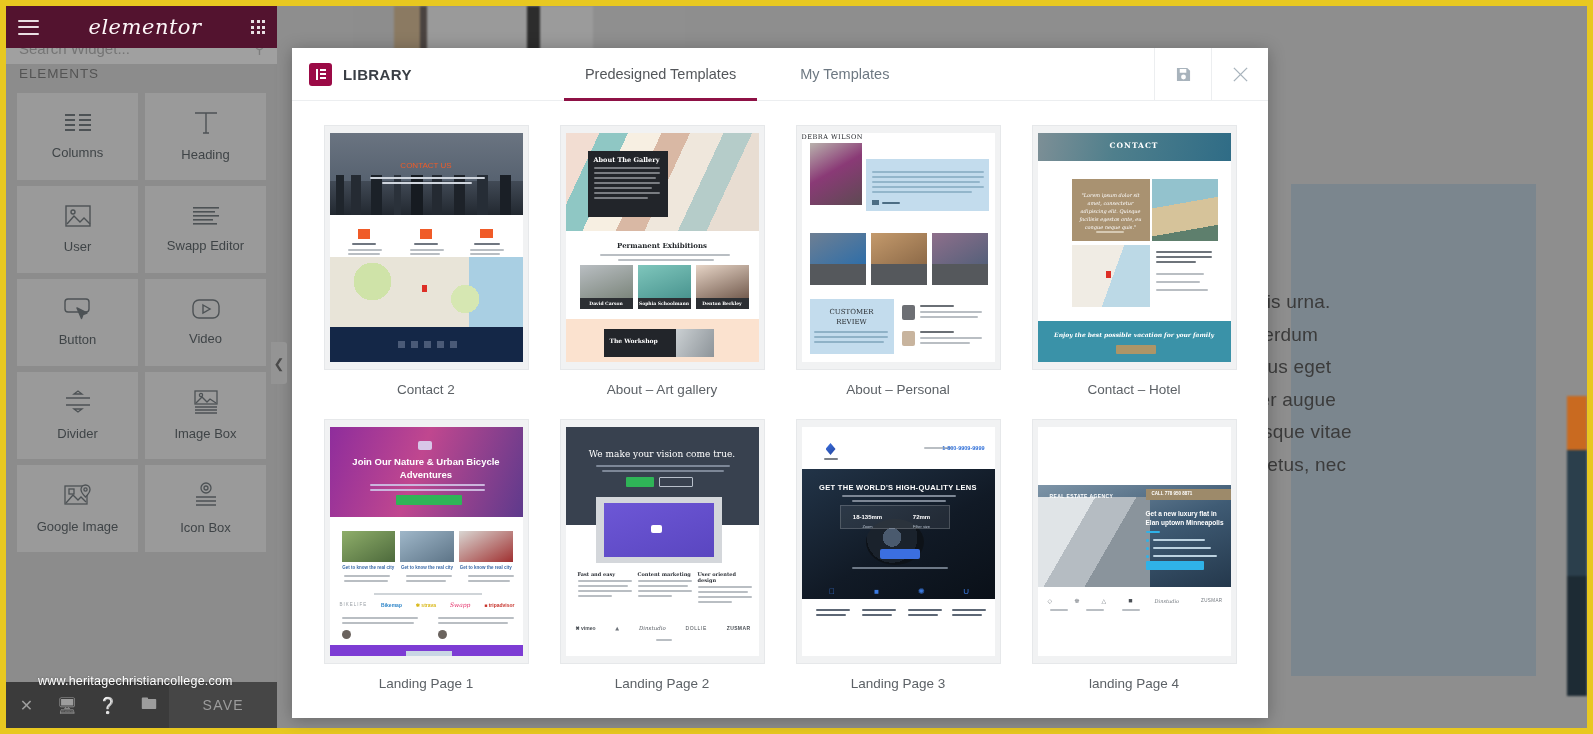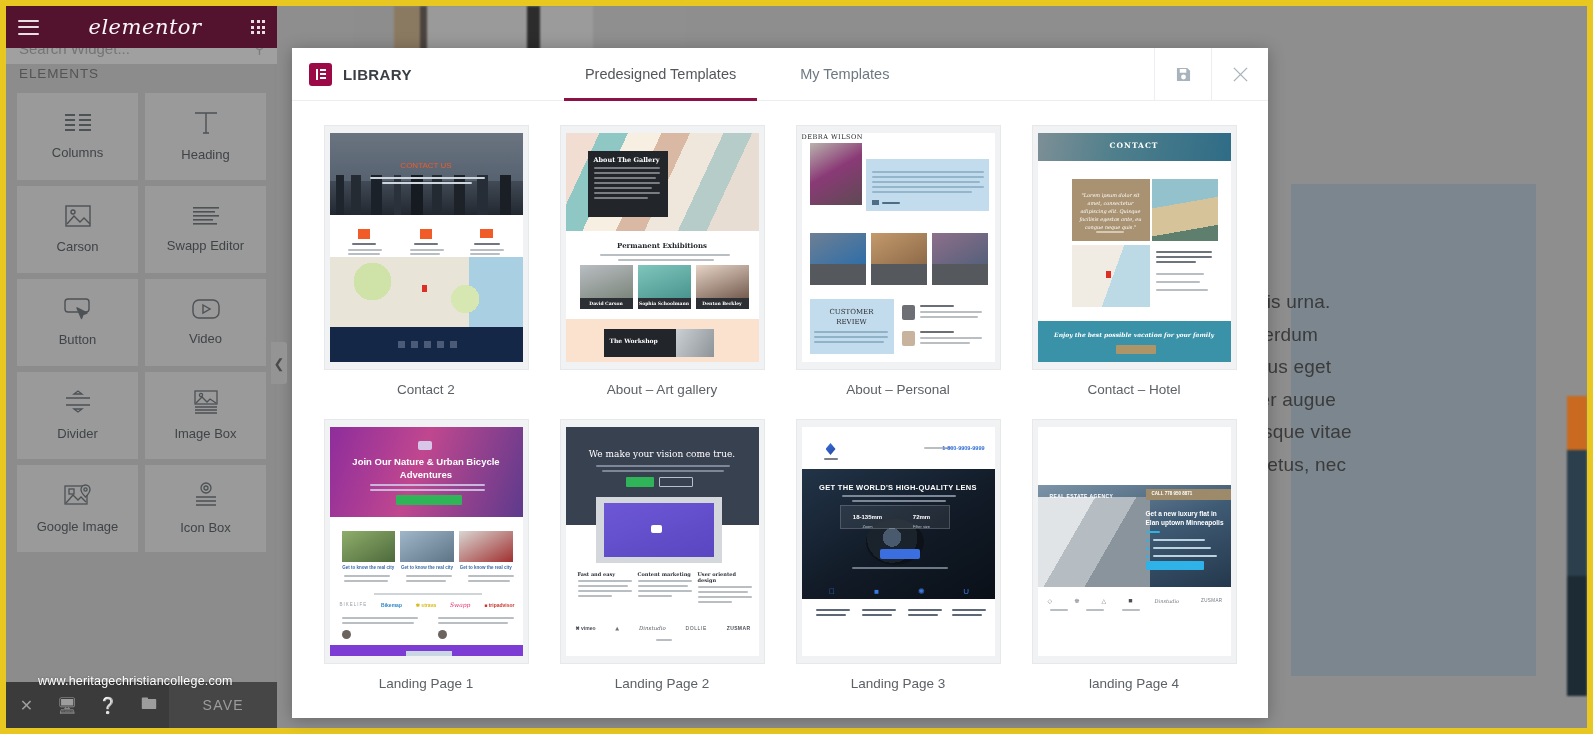--- a/index.html
+++ b/index.html
@@ -390,21 +390,21 @@
       </div>
 
       <div class="widget-tile">
         <span class="wt-icon">
           <svg width="26" height="22" viewBox="0 0 26 22" fill="none" stroke="currentColor" stroke-width="1.4">
             <rect x="1" y="1" width="24" height="20"></rect>
               <circle cx="8" cy="7" r="2"></circle>
               <path d="M2 19l7-8 6 6 4-4 6 6"></path>
           </svg>
         </span>
-        <span class="wt-label">Carson</span>
+        <span class="wt-label">User</span>
       </div>
 
       <div class="widget-tile">
         <span class="wt-icon">
           <svg width="26" height="20" viewBox="0 0 26 20">
               <g fill="currentColor">
           <rect x="0" y="1" width="26" height="1.6"></rect>
                 <rect x="0" y="5" width="22" height="1.6"></rect>
           <rect x="0" y="9" width="26" height="1.6"></rect>
                 <rect x="0" y="13" width="20" height="1.6"></rect>

